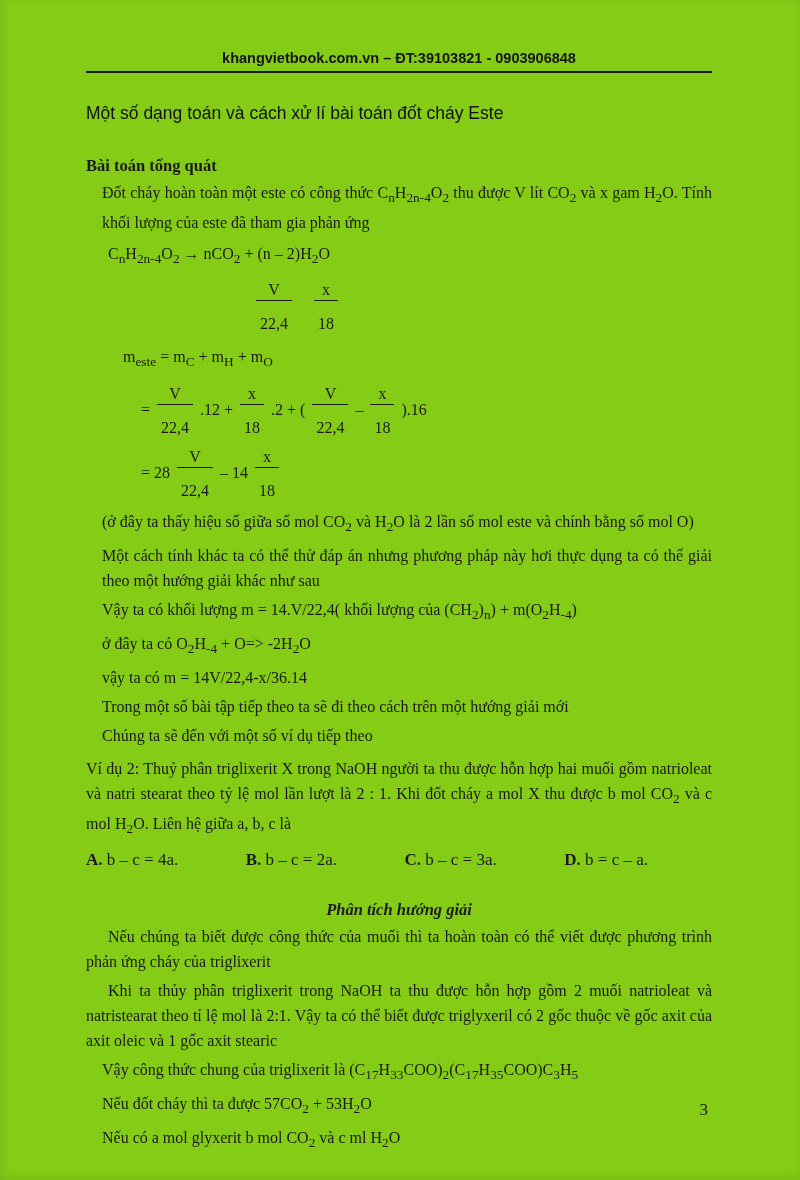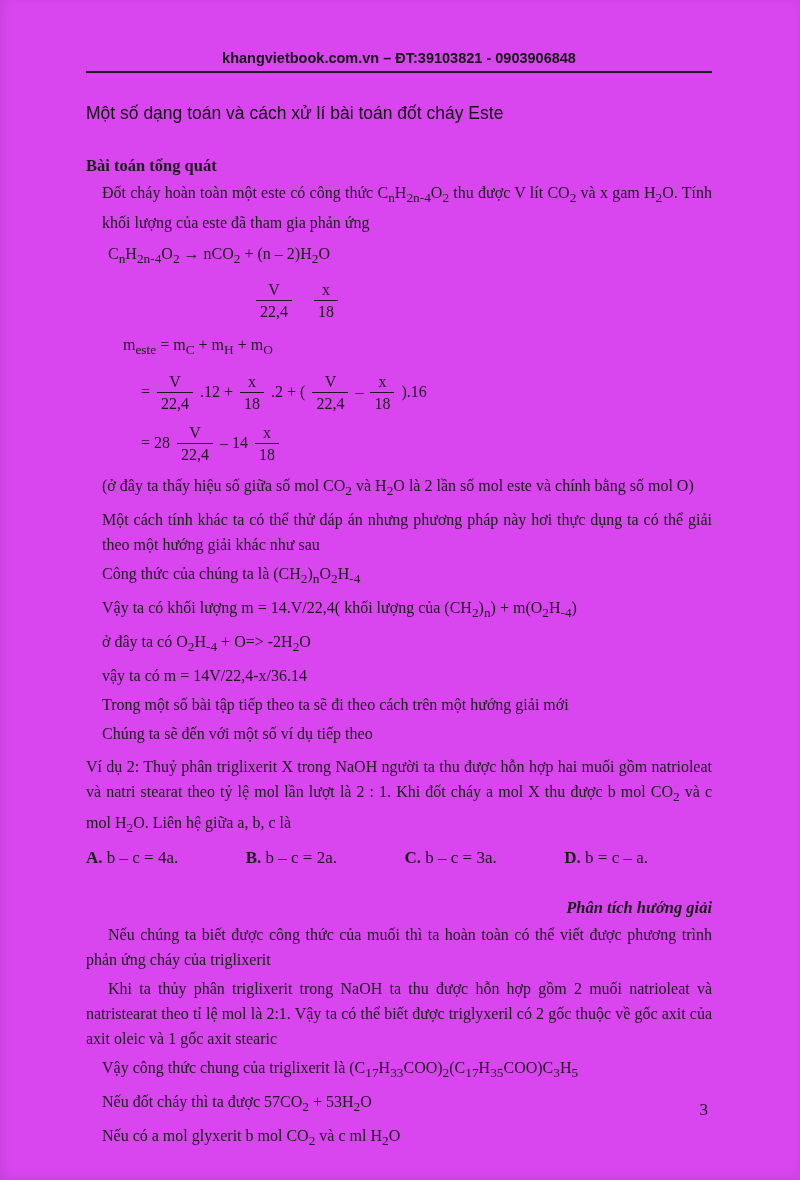--- a/index.html
+++ b/index.html
@@ -1,18 +1,18 @@
 <!DOCTYPE html>
 <html lang="vi"><head>
 <meta charset="utf-8">
 <title>Scanned Page</title>
 <style>
   html,body{margin:0;padding:0;background:#ffffff;}
   .page{
-    width:800px;height:1180px;position:relative;background:#d946ef;
+    width:800px;height:1180px;position:relative;background:#84cc16;
     font-family:"Liberation Serif", serif;color:#1b1b1b;overflow:hidden;
     box-shadow:inset 4px 0 10px rgba(0,0,0,0.05), inset 0 -5px 10px rgba(0,0,0,0.04);
   }
   .content{padding:0 88px 0 86px;}
   
   .hdr{padding-top:50px;text-align:center;}
   .hdr-text{
     font-family:"Liberation Sans", sans-serif;font-weight:bold;font-size:14.5px;color:#151515;
   }
   .hdr-rule{border-bottom:2px solid #1a1a1a;margin-top:5px;}
@@ -26,28 +26,28 @@
   
   .p{font-size:16px;line-height:25px;text-align:justify;margin:4px 0 0;}
   .blk{margin-left:16px;}            
   .find{text-indent:22px;}           
   .runin-label{font-weight:normal;}
   
   .formula{font-size:16px;line-height:25px;margin:6px 0 0 22px;}
   .eq{display:flex;align-items:center;gap:7px;margin:8px 0 0 55px;}
   .frac{display:inline-block;text-align:center;vertical-align:middle;font-size:16px;line-height:21px;}
   .frac .num{display:block;border-bottom:1.5px solid #1b1b1b;padding:0 4px;}
-  .frac .den{display:block;padding:0 4px;}
+  .frac .den{display:block;padding:0 4px;margin-top:12px;}
   .frac-row{display:flex;gap:22px;margin:8px 0 0 170px;}
   
   .answers{display:flex;justify-content:space-between;font-size:17px;line-height:25px;margin:5px 0 0;padding-right:64px;}
   .answers .letter{font-weight:bold;}
   
   .analysis-heading{
-    margin:28px 0 2px;text-align:right;font-weight:bold;font-style:italic;font-size:16.5px;
+    margin:28px 0 2px;text-align:center;font-weight:bold;font-style:italic;font-size:16.5px;
   }
   
   .page-number{position:absolute;right:92px;bottom:60px;font-size:17px;}
 </style>
 </head>
 <body>
 
 <div class="page">
   <div class="content">
 
@@ -109,21 +109,20 @@
       </span>
       <span>– 14</span>
       <span class="frac">
         <span class="num">x</span>
         <span class="den">18</span>
       </span>
     </div>
 
     <p class="p blk" style="margin-top:8px;">(ở đây ta thấy hiệu số giữa số mol CO<sub>2</sub> và H<sub>2</sub>O là 2 lần số mol este và chính bằng số mol O)</p>
     <p class="p blk">Một cách tính khác ta có thể thử đáp án nhưng phương pháp này hơi thực dụng ta có thể giải theo một hướng giải khác như sau</p>
-    <p class="p blk">Công thức của chúng ta là (CH<sub>2</sub>)<sub>n</sub>O<sub>2</sub>H<sub>-4</sub></p>
     <p class="p blk">Vậy ta có khối lượng m = 14.V/22,4( khối lượng của (CH<sub>2</sub>)<sub>n</sub>) + m(O<sub>2</sub>H<sub>-4</sub>)</p>
     <p class="p blk">ở đây ta có O<sub>2</sub>H<sub>-4</sub> + O=&gt; -2H<sub>2</sub>O</p>
     <p class="p blk">vậy ta có m = 14V/22,4-x/36.14</p>
     <p class="p blk">Trong một số bài tập tiếp theo ta sẽ đi theo cách trên một hướng giải mới</p>
     <p class="p blk">Chúng ta sẽ đến với một số ví dụ tiếp theo</p>
 
     <p class="p" style="margin-top:8px;"><span class="runin-label">Ví dụ 2:</span>
       <span>Thuỷ phân triglixerit X trong NaOH người ta thu được hỗn hợp hai muối gồm natrioleat và natri stearat theo tỷ lệ mol lần lượt là 2 : 1. Khi đốt cháy a mol X thu được b mol CO<sub>2</sub> và c mol H<sub>2</sub>O. Liên hệ giữa a, b, c là</span></p>
 
     <div class="answers">

